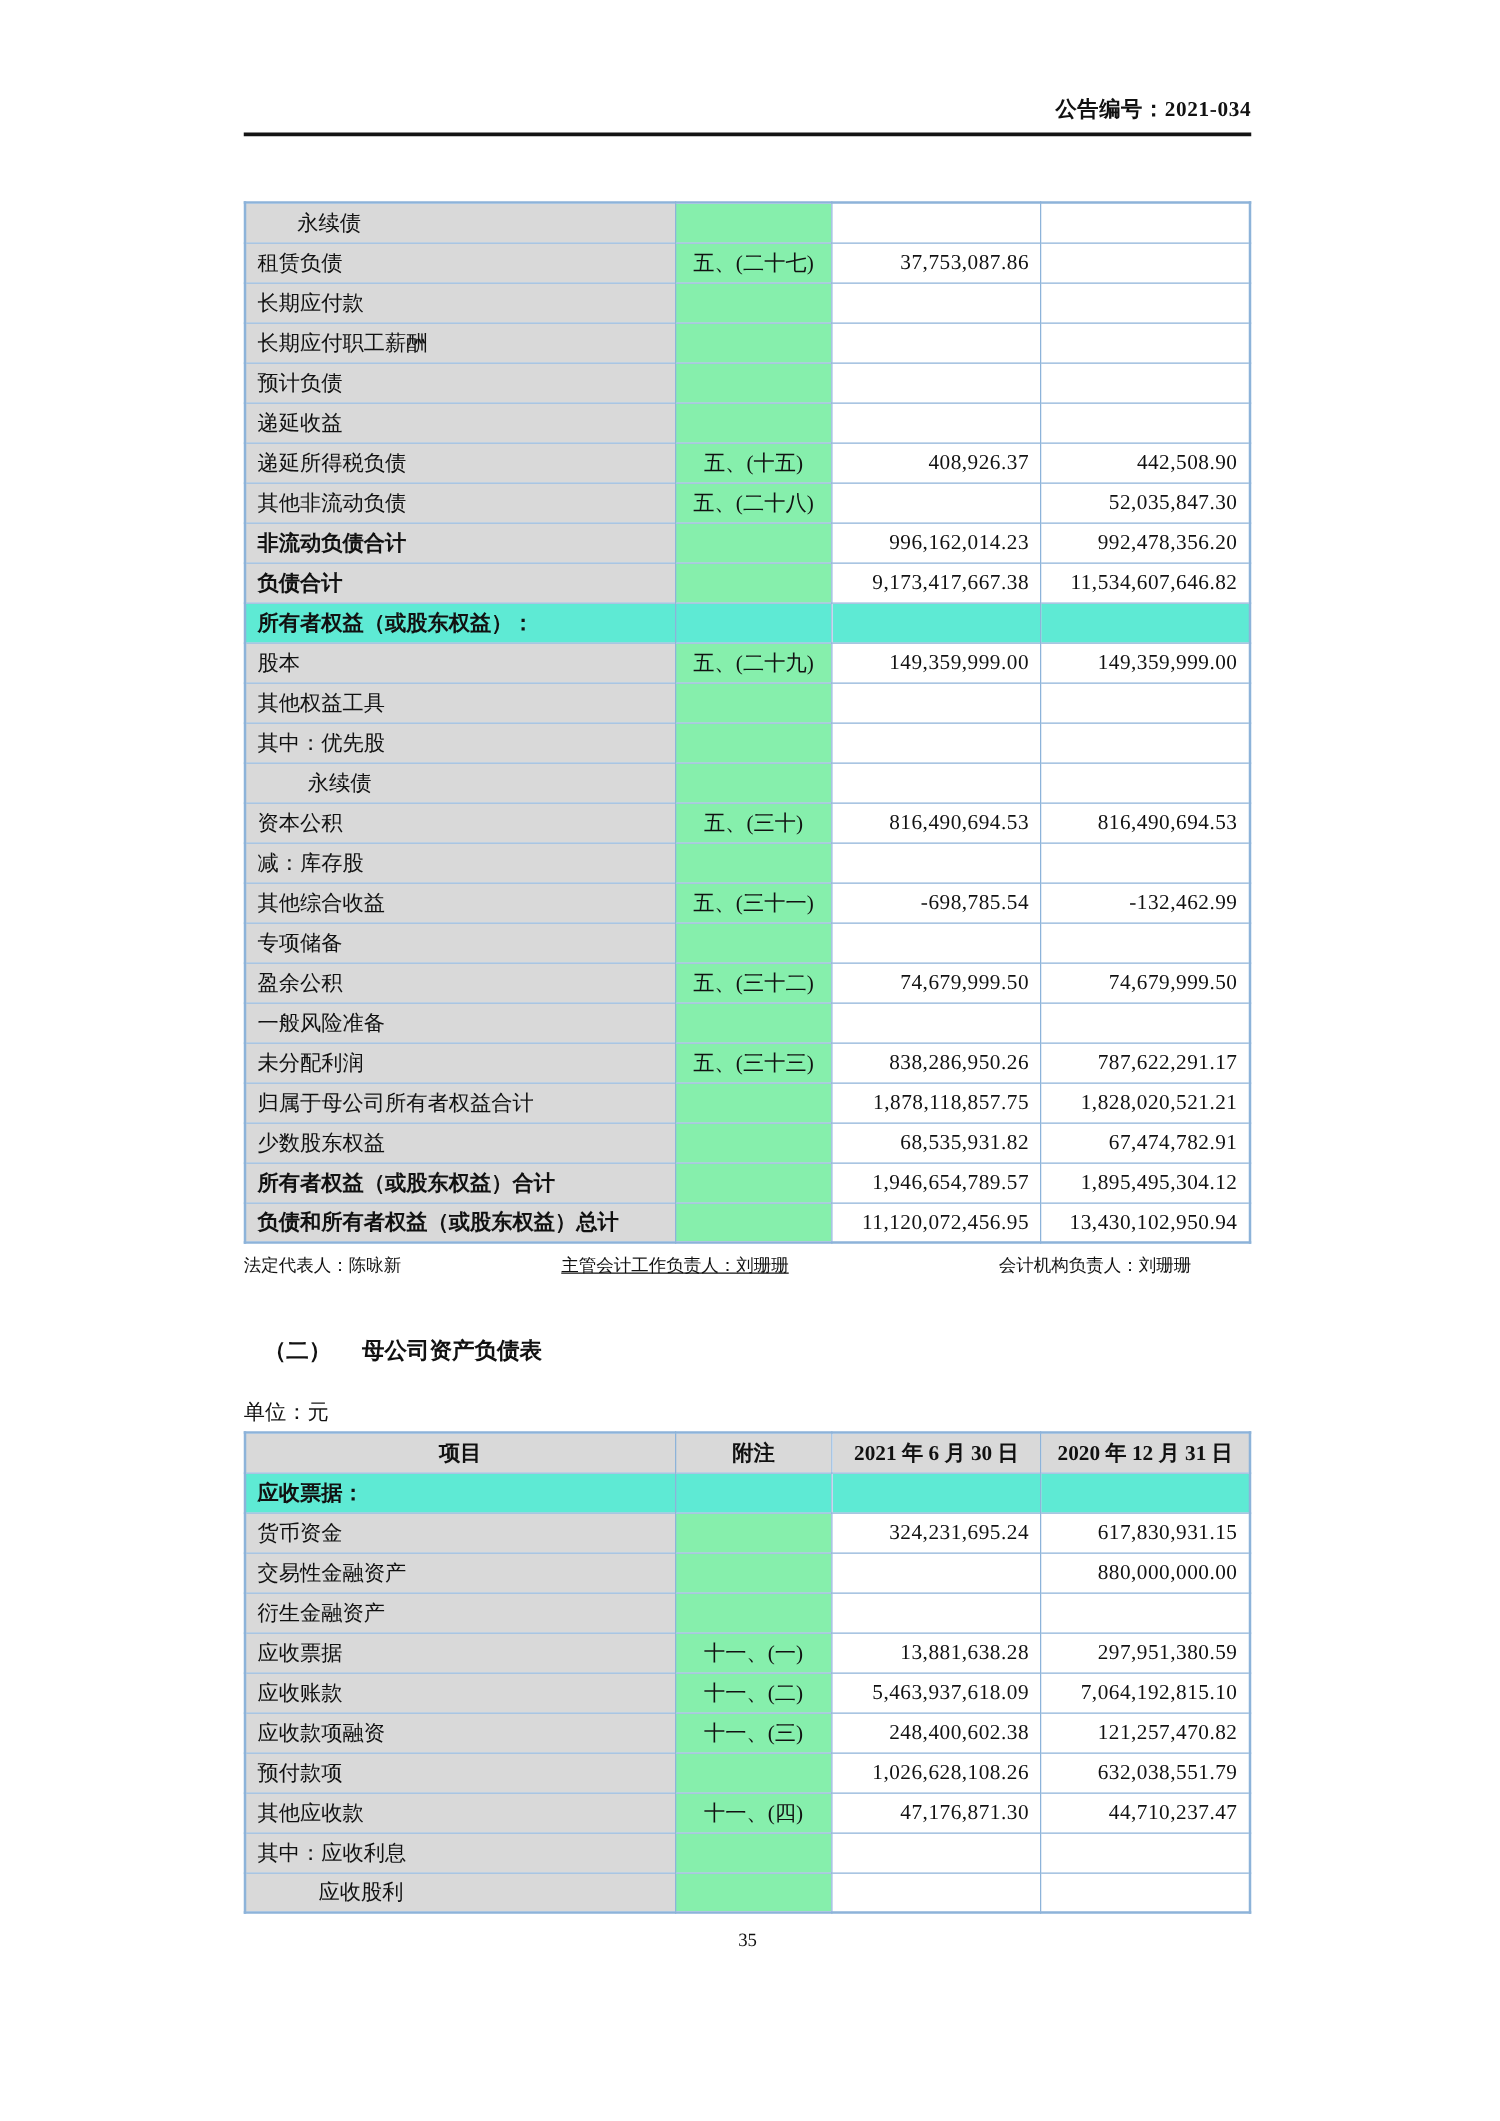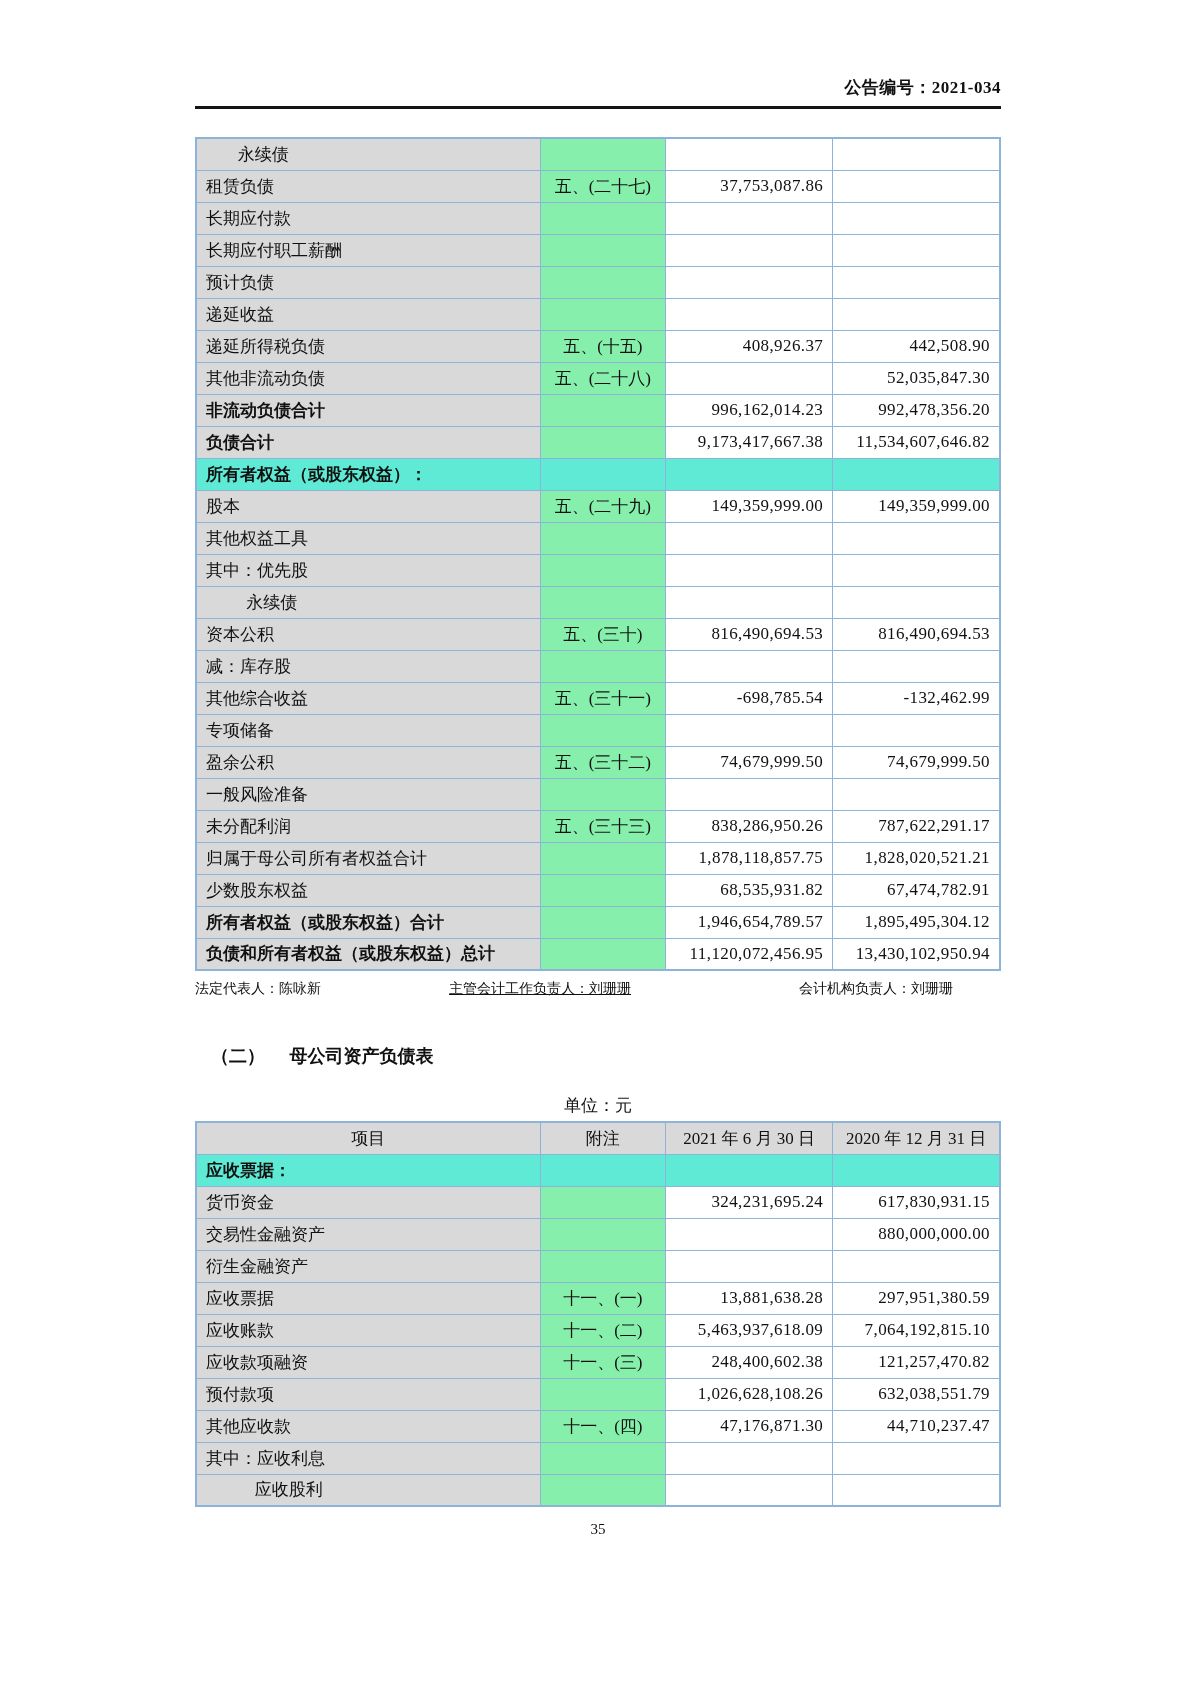--- a/index.html
+++ b/index.html
@@ -38,31 +38,31 @@
     font-size: 17px;
   }
   table.fin-table td, table.fin-table th {
     border: 1px solid #8db3d9;
     height: 32px;
     padding: 0 9px;
     overflow: hidden;
     white-space: nowrap;
     vertical-align: middle;
   }
-  .t1 { margin-top: 28px; padding-left: 15px; }
+  .t1 { margin-top: 52px; padding-left: 15px; }
   .t2 { margin-top: 4px; }
   .c-item  { background: #d9d9d9; text-align: left; }
   .c-note  { text-align: center; background: #86efac; }
   .c-val   { text-align: right; background: #ffffff; letter-spacing: 0.4px; }
   .lbl-total   { text-align: left; font-weight: bold; }
   .lbl-section { font-weight: bold; }
   tr.row-section td { background: #5eead4; }
   table.fin-table thead th {
     background: #d9d9d9;
-    font-weight: normal;
+    font-weight: bold;
     text-align: center;
   }
 
   
   .signatures {
     margin-top: 9px;
     font-size: 14px;
     display: flex;
     align-items: baseline;
   }
@@ -73,21 +73,21 @@
   .section-heading {
     margin-top: 46px;
     padding-left: 16px;
     font-size: 18px;
     font-weight: bold;
   }
   .section-heading .idx { margin-right: 20px; }
 
   .unit-label {
     margin-top: 26px;
-    text-align: center;
+    text-align: left;
     font-size: 17px;
   }
 
   .page-number {
     margin-top: 14px;
     text-align: center;
     font-size: 15px;
   }
 </style>
 </head>

